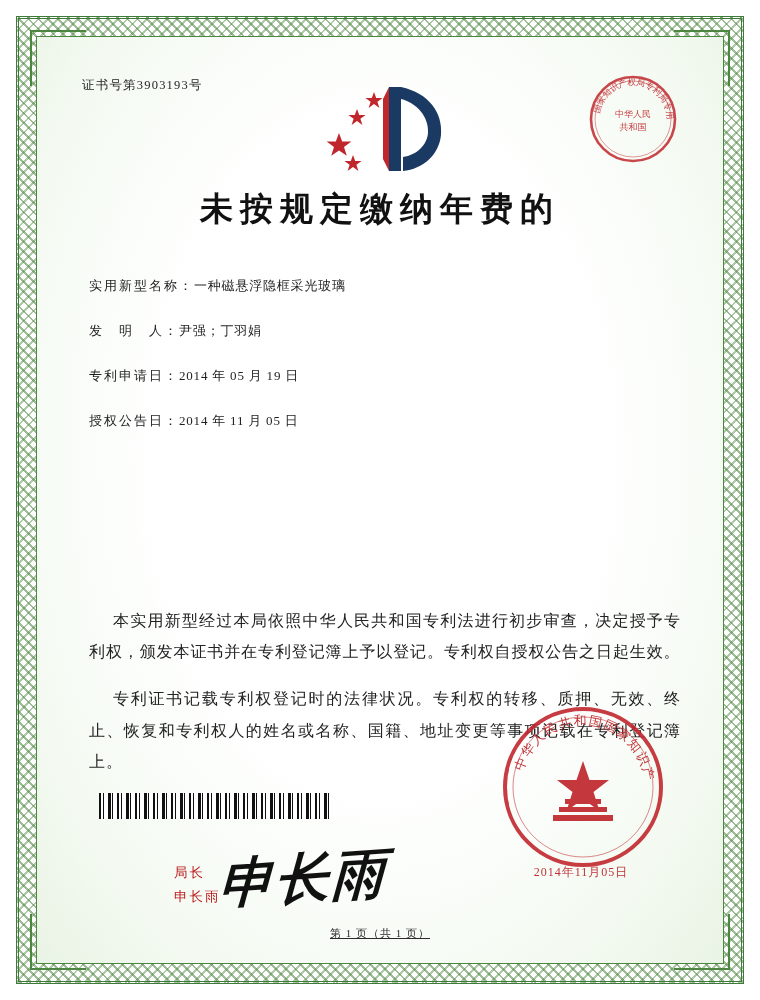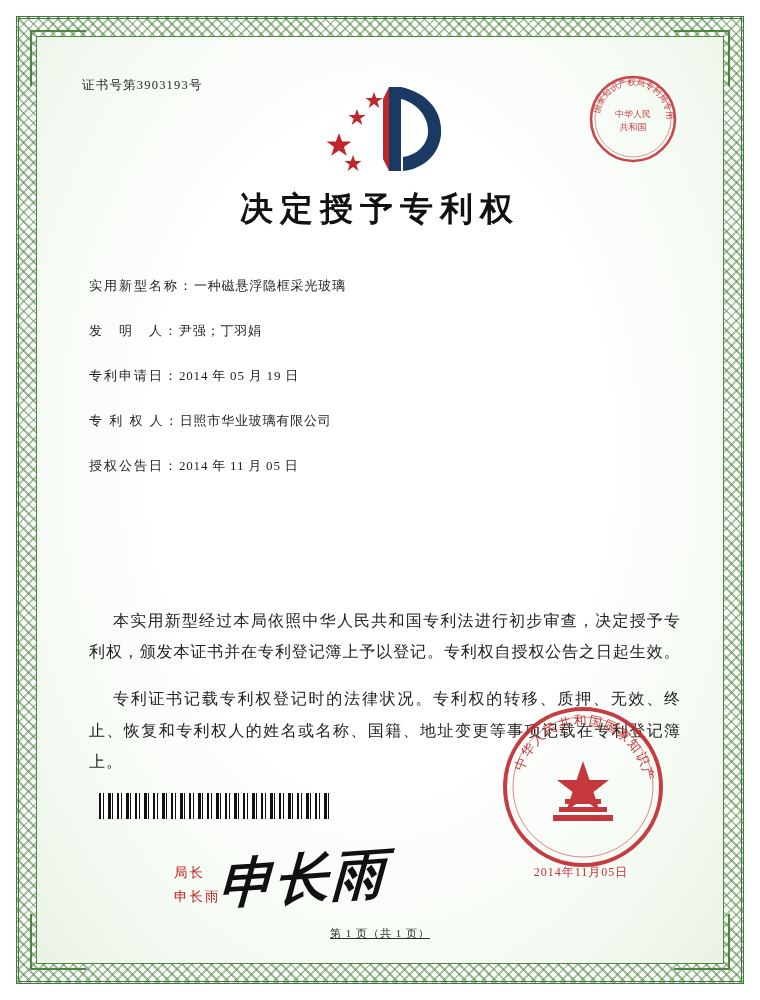--- a/index.html
+++ b/index.html
@@ -274,34 +274,31 @@
         <circle cx="46" cy="46" r="42" fill="none" stroke="#c0272d" stroke-width="2.6" opacity="0.85"></circle>
         <circle cx="46" cy="46" r="38" fill="none" stroke="#c0272d" stroke-width="0.8" opacity="0.6"></circle>
         <text font-size="8.5" fill="#c0272d" opacity="0.9" font-family="Liberation Serif, serif">
           <textPath href="#arcTop" startOffset="5%">国家知识产权局专利局专用章</textPath>
         </text>
         <text x="46" y="44" text-anchor="middle" font-size="9" fill="#c0272d" opacity="0.9" font-family="Liberation Serif, serif">中华人民</text>
         <text x="46" y="57" text-anchor="middle" font-size="9" fill="#c0272d" opacity="0.9" font-family="Liberation Serif, serif">共和国</text>
       </svg>
     </div>
 
-    <div class="title">决定授予专利权</div>
+    <div class="title">未按规定缴纳年费的</div>
 
     <div class="fields">
       <div class="field-row">
         <span class="field-label">实用新型名称：</span><span class="field-value">一种磁悬浮隐框采光玻璃</span>
       </div>
       <div class="field-row">
         <span class="field-label">发　明　人：</span><span class="field-value">尹强；丁羽娟</span>
       </div>
       <div class="field-row">
         <span class="field-label">专利申请日：</span><span class="field-value">2014 年 05 月 19 日</span>
-      </div>
-      <div class="field-row">
-        <span class="field-label">专 利 权 人：</span><span class="field-value">日照市华业玻璃有限公司</span>
       </div>
       <div class="field-row">
         <span class="field-label">授权公告日：</span><span class="field-value">2014 年 11 月 05 日</span>
       </div>
     </div>
 
     <div class="paragraphs">
       <p class="para">本实用新型经过本局依照中华人民共和国专利法进行初步审查，决定授予专利权，颁发本证书并在专利登记簿上予以登记。专利权自授权公告之日起生效。</p>
       <p class="para">专利证书记载专利权登记时的法律状况。专利权的转移、质押、无效、终止、恢复和专利权人的姓名或名称、国籍、地址变更等事项记载在专利登记簿上。</p>
     </div>

